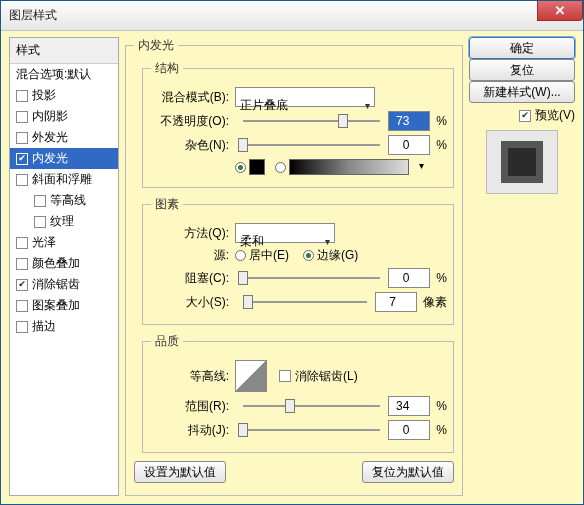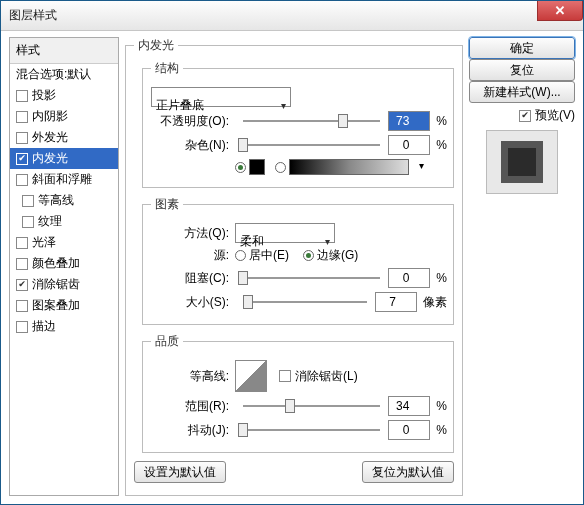--- a/index.html
+++ b/index.html
@@ -1,27 +1,27 @@
 <!DOCTYPE html>
 <html><head>
 <meta charset="utf-8">
 <style>
   * { box-sizing: border-box; font-family: "Microsoft YaHei", SimSun, sans-serif; font-size: 12px; }
   body { margin: 0; background: #333; }
-  .window { width: 584px; height: 505px; background: #ffffff; border: 1px solid #1a5a8a; position: relative; }
+  .window { width: 584px; height: 505px; background: #fef9c3; border: 1px solid #1a5a8a; position: relative; }
   .titlebar { height: 30px; background: linear-gradient(#fdfdfd, #e6e6e6); border-bottom: 1px solid #c6c6c6; display: flex; align-items: center; padding-left: 8px; }
   .titlebar .title { color: #222; }
   .winbtns { position: absolute; right: 0; top: 0; display: flex; }
   .winbtn { width: 28px; height: 20px; background: #e7e7e7; border: 1px solid #bbb; border-top: none; display: flex; align-items: center; justify-content: center; font-size: 10px; color: #555; }
   .winbtn.close { width: 46px; background: linear-gradient(#e26f6f, #c73b3b); color: #fff; border-radius: 0 0 4px 0; border-color: #9a2e2e; font-weight: bold; font-size: 13px; }
   .content { position: absolute; left: 8px; top: 36px; right: 8px; bottom: 8px; display: flex; gap: 6px; }
   .sidebar { width: 110px; border: 1px solid #aaa; background: #fff; }
   .side-head { padding: 4px 6px; background: #f0f0f0; border-bottom: 1px solid #ccc; }
   .side-item { display: flex; align-items: center; padding: 2px 4px 2px 6px; gap: 4px; cursor: default; }
-  .side-item.sub { padding-left: 12px; }
+  .side-item.sub { padding-left: 24px; }
   .side-item.selected { background: #316ac5; color: #fff; }
   .chk { width: 12px; height: 12px; border: 1px solid #888; background: #fff; display: inline-flex; align-items: center; justify-content: center; font-size: 9px; color: #333; line-height: 1; }
   .side-item.selected .chk { border-color: #fff; background: #316ac5; color: #fff; }
   .midcol { flex: 1; display: flex; flex-direction: column; gap: 6px; }
   fieldset.outer { border: 1px solid #bcbcbc; padding: 6px 8px 8px 8px; margin: 0; height: 100%; }
   fieldset.inner { border: 1px solid #bcbcbc; padding: 6px 6px 8px 8px; margin: 0 0 8px 8px; }
   legend { padding: 0 4px; color: #333; }
   .row { display: flex; align-items: center; margin: 4px 0; }
   .row .lbl { width: 78px; text-align: right; margin-right: 6px; }
   .combo { height: 20px; border: 1px solid #888; background: #fff; padding: 16px 18px 0 4px; position: relative; display: inline-flex; align-items: center; min-width: 100px; }
@@ -119,20 +119,21 @@
     </div>
 
     <div class="midcol">
       <fieldset class="outer">
         <legend>内发光</legend>
 
         <fieldset class="inner">
           <legend>结构</legend>
 
           <div class="row">
+            <span class="lbl">混合模式(B):</span>
             <span class="combo" style="min-width:140px">
               <span>正片叠底</span>
             </span>
           </div>
 
           <div class="row">
             <span class="lbl">不透明度(O):</span>
             <div class="slider">
               <div class="track"></div>
                 <div class="thumb" style="left:73%"></div>

